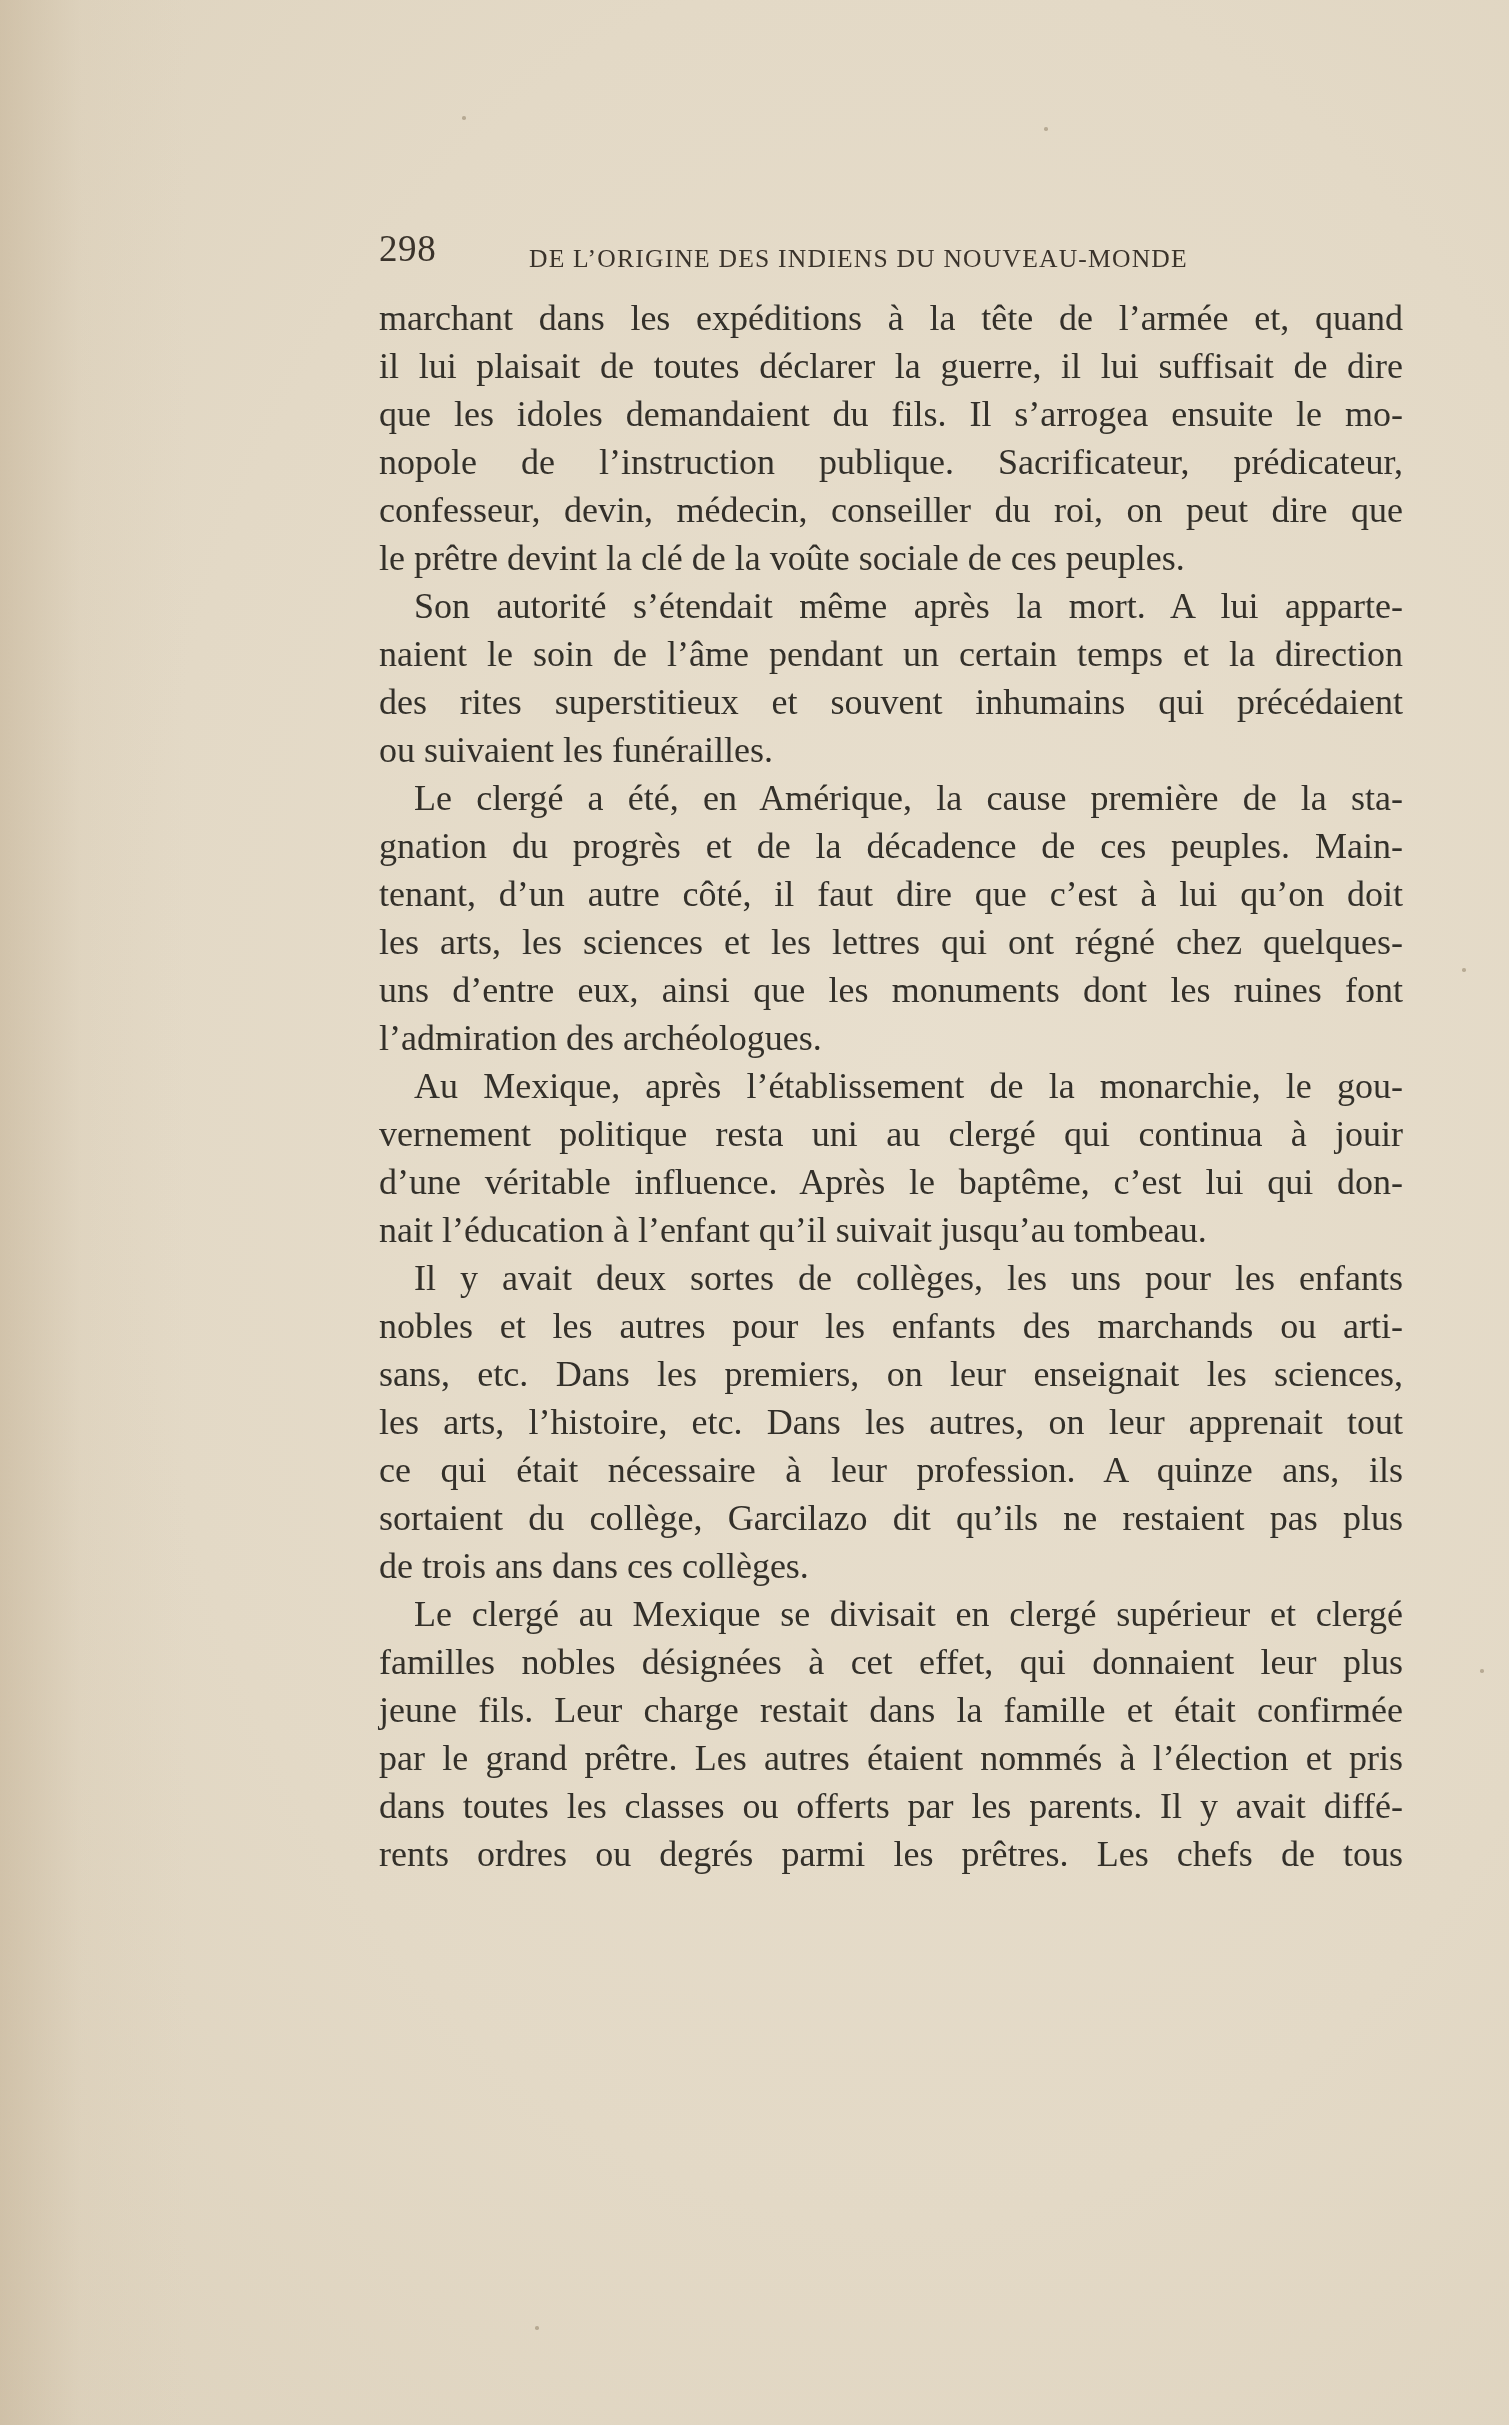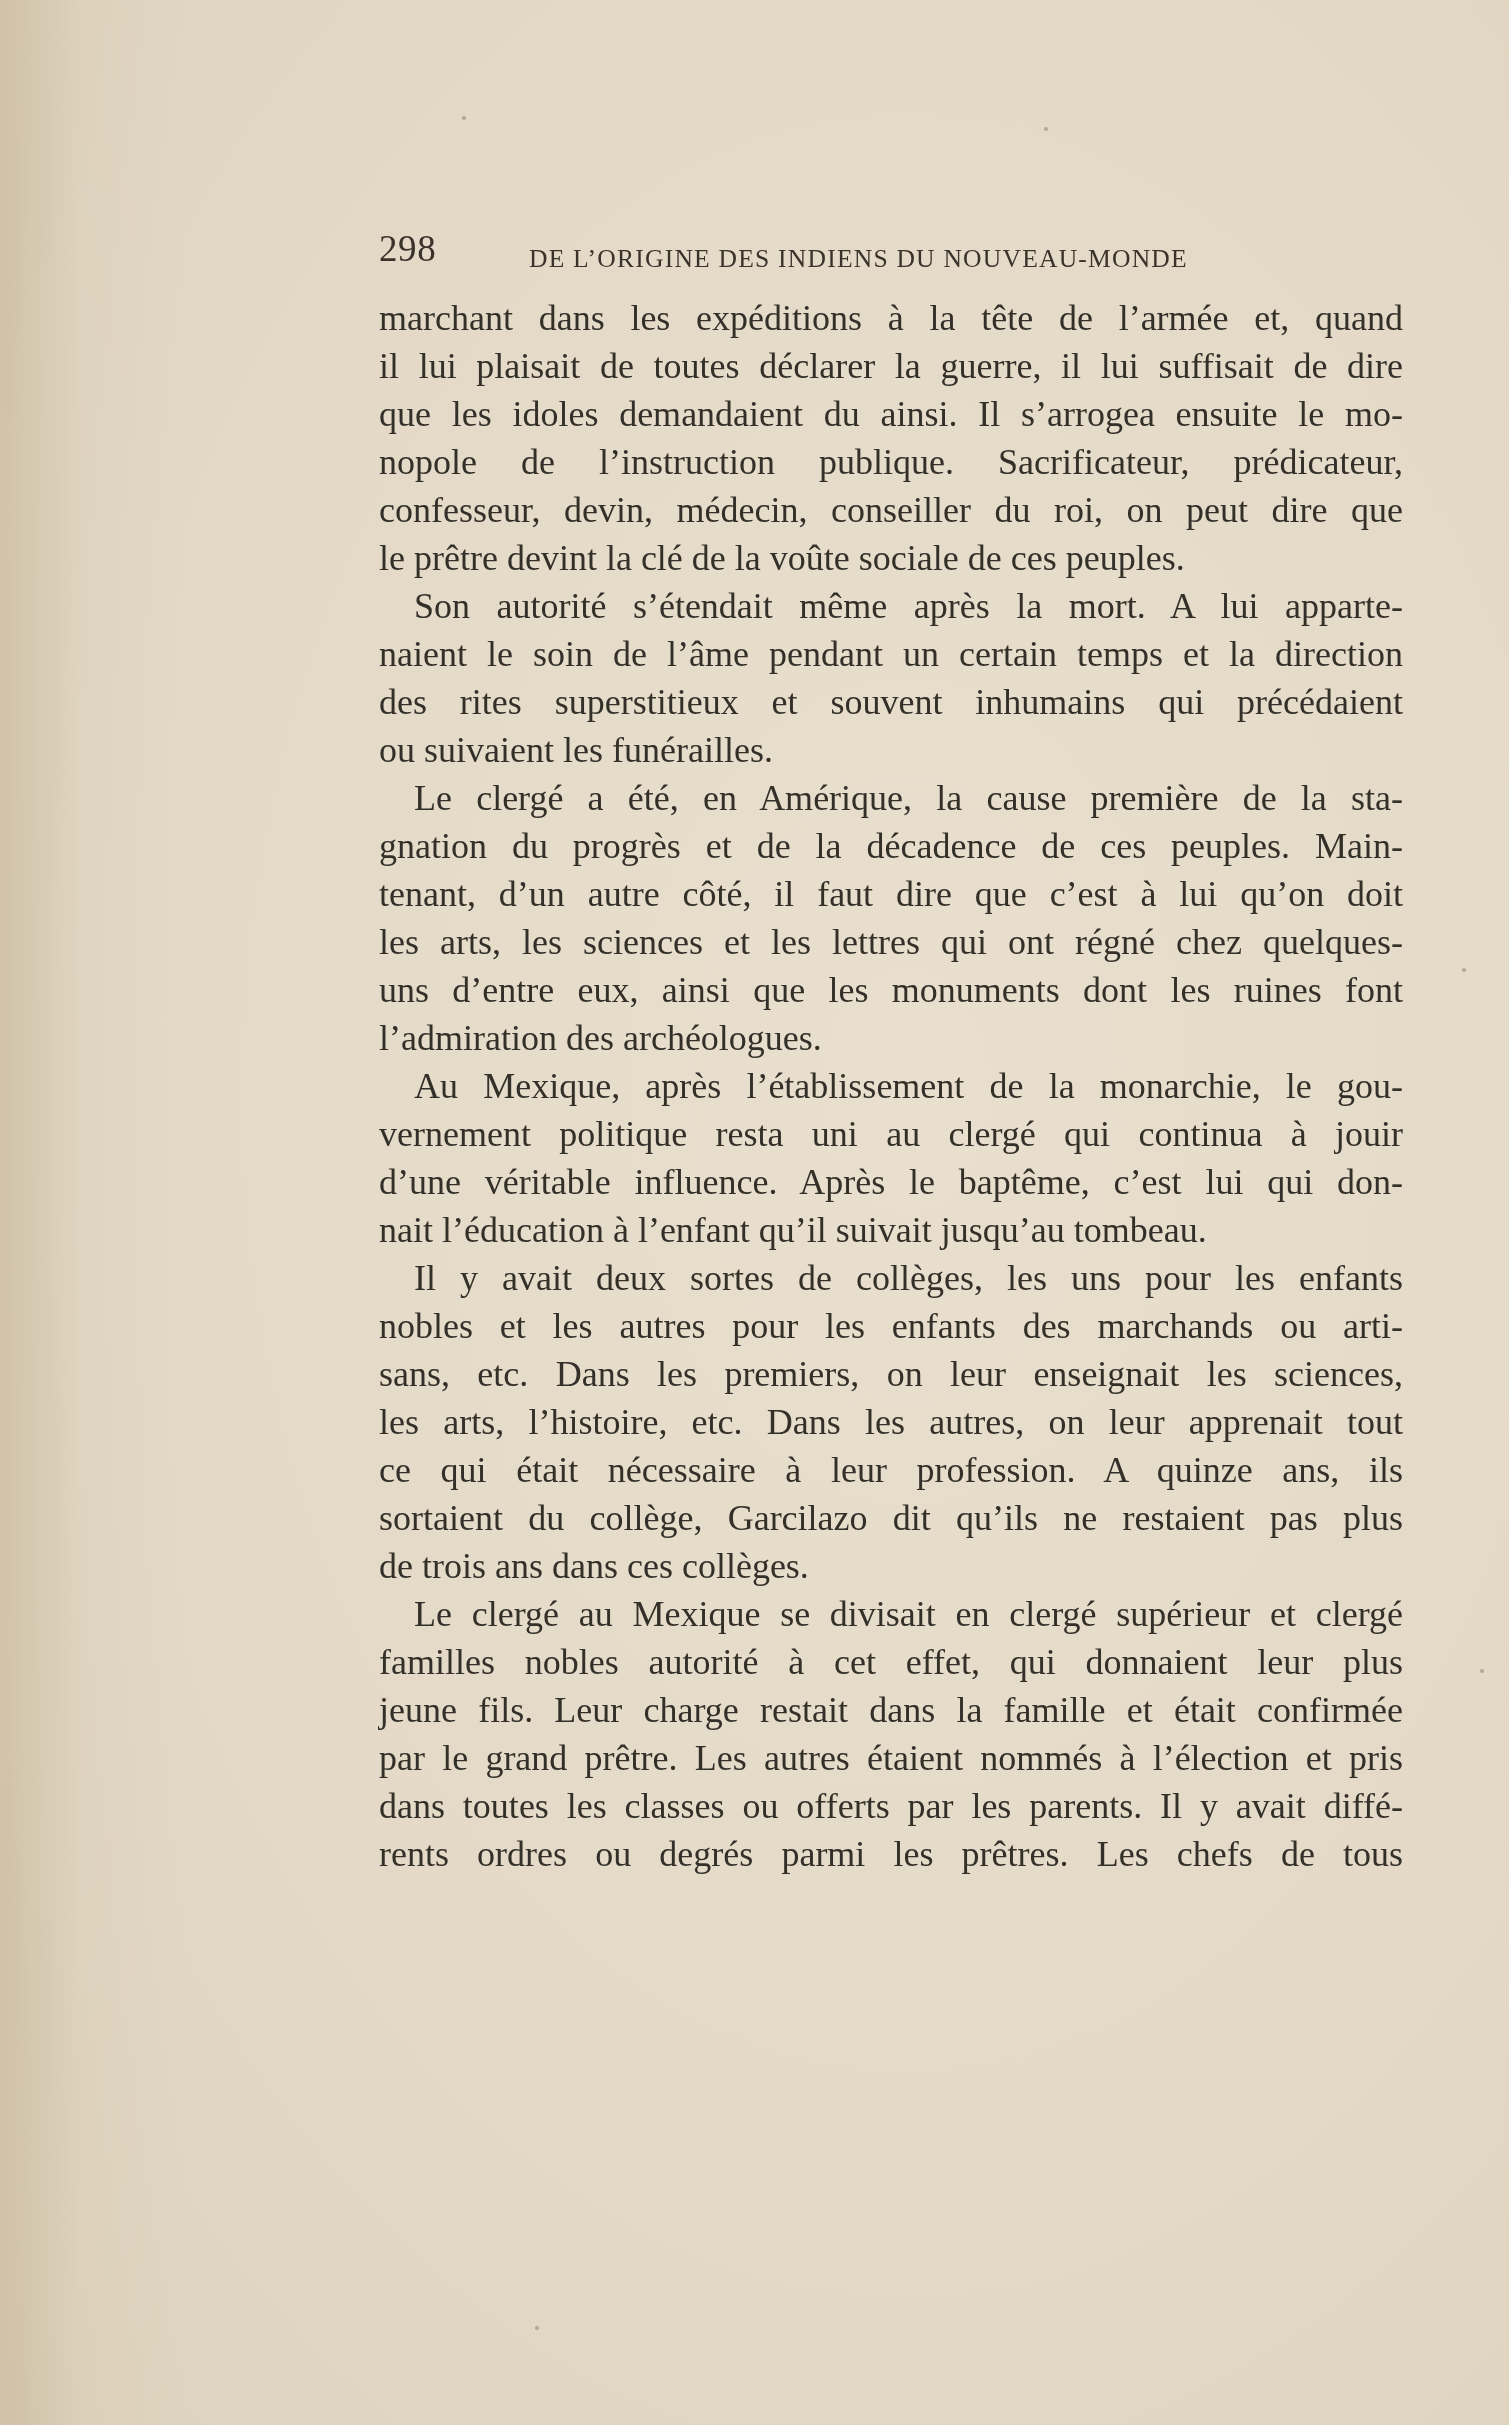--- a/index.html
+++ b/index.html
@@ -94,21 +94,21 @@
 
 <div class="header">
   <span class="page-number">298</span>
   <span class="running-title">DE L’ORIGINE DES INDIENS DU NOUVEAU-MONDE</span>
 </div>
 
 <div class="body-text" id="body-text">
     <div>
       <span class="line">marchant dans les expéditions à la tête de l’armée et, quand</span>
       <span class="line">il lui plaisait de toutes déclarer la guerre, il lui suffisait de dire</span>
-      <span class="line">que les idoles demandaient du ainsi. Il s’arrogea ensuite le mo-</span>
+      <span class="line">que les idoles demandaient du fils. Il s’arrogea ensuite le mo-</span>
       <span class="line">nopole de l’instruction publique. Sacrificateur, prédicateur,</span>
       <span class="line">confesseur, devin, médecin, conseiller du roi, on peut dire que</span>
       <span class="line last">le prêtre devint la clé de la voûte sociale de ces peuples.</span>
     </div>
     <div>
       <span class="line indent">Son autorité s’étendait même après la mort. A lui apparte-</span>
       <span class="line">naient le soin de l’âme pendant un certain temps et la direction</span>
       <span class="line">des rites superstitieux et souvent inhumains qui précédaient</span>
       <span class="line last">ou suivaient les funérailles.</span>
     </div>
@@ -130,20 +130,20 @@
       <span class="line indent">Il y avait deux sortes de collèges, les uns pour les enfants</span>
       <span class="line">nobles et les autres pour les enfants des marchands ou arti-</span>
       <span class="line">sans, etc. Dans les premiers, on leur enseignait les sciences,</span>
       <span class="line">les arts, l’histoire, etc. Dans les autres, on leur apprenait tout</span>
       <span class="line">ce qui était nécessaire à leur profession. A quinze ans, ils</span>
       <span class="line">sortaient du collège, Garcilazo dit qu’ils ne restaient pas plus</span>
       <span class="line last">de trois ans dans ces collèges.</span>
     </div>
     <div>
       <span class="line indent">Le clergé au Mexique se divisait en clergé supérieur et clergé</span>
-      <span class="line">familles nobles autorité à cet effet, qui donnaient leur plus</span>
+      <span class="line">familles nobles désignées à cet effet, qui donnaient leur plus</span>
       <span class="line">jeune fils. Leur charge restait dans la famille et était confirmée</span>
       <span class="line">par le grand prêtre. Les autres étaient nommés à l’élection et pris</span>
       <span class="line">dans toutes les classes ou offerts par les parents. Il y avait diffé-</span>
       <span class="line">rents ordres ou degrés parmi les prêtres. Les chefs de tous</span>
     </div>
   </div>
 
 
 </body></html>

